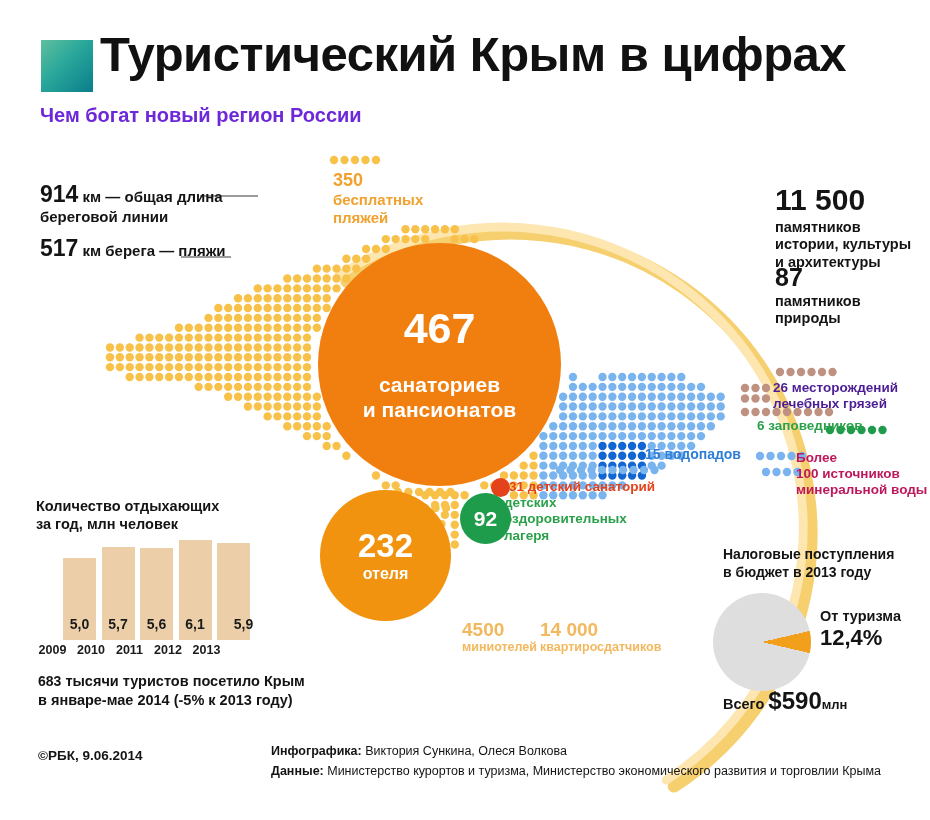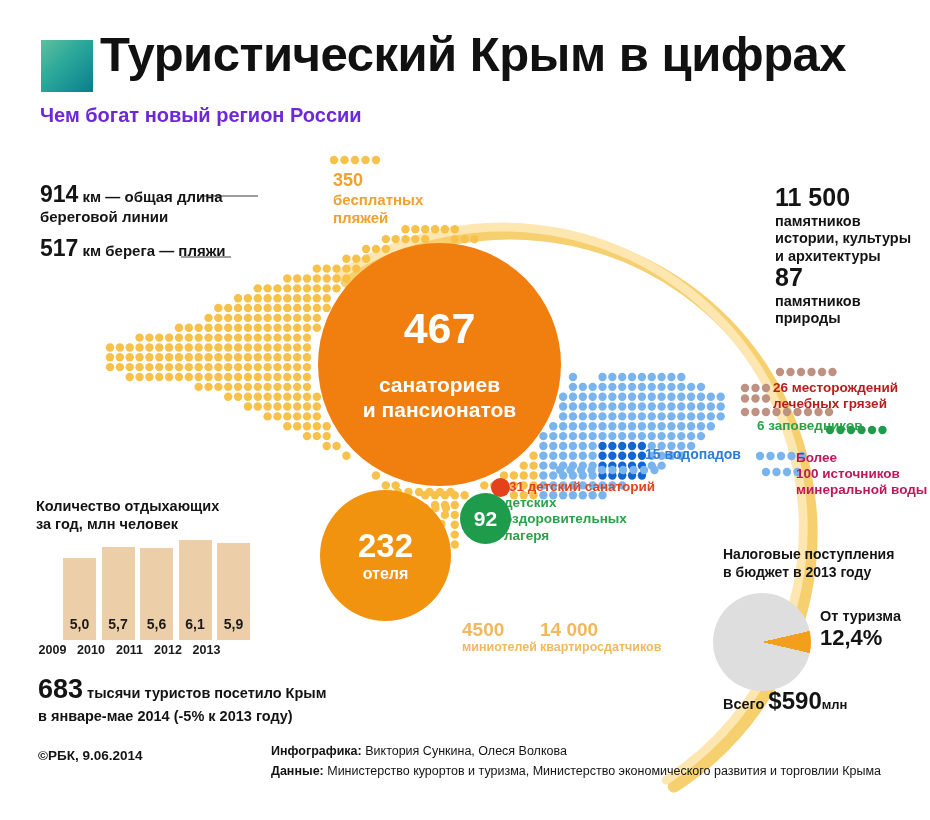--- a/index.html
+++ b/index.html
@@ -34,21 +34,21 @@
   
   #c11500{left:775px;top:182px;width:150px;}
   #c11500 .big{font-size:25px;}
   #c87{left:775px;top:262px;width:150px;}
   #c87 .big{font-size:25px;}
   .rtxt{font-size:14.5px;font-weight:bold;line-height:1.22;color:#141414;}
 
   
   #lbl350{left:333px;top:170px;color:#f0a12e;font-size:15px;font-weight:bold;line-height:1.18;}
   #lbl350 .big{font-size:18px;}
-  #lblMud{left:773px;top:380px;color:#b91c1c;font-size:13.5px;font-weight:bold;line-height:1.2;}
+  #lblMud{left:773px;top:380px;color:#4c1d95;font-size:13.5px;font-weight:bold;line-height:1.2;}
   #lblZap{left:757px;top:418px;color:#2aa14a;font-size:13.5px;font-weight:bold;}
   #lblMin{left:796px;top:434px;color:#be185d;font-size:13.5px;font-weight:bold;line-height:1.2;margin-top:16px;}
   #lblWf{left:645px;top:446px;color:#2e7ed6;font-size:14px;font-weight:bold;}
   #lblKid{left:509px;top:479px;color:#e3421b;font-size:13.5px;font-weight:bold;}
   #lblCamp{left:504px;top:495px;color:#2aa14a;font-size:13.5px;font-weight:bold;line-height:1.22;}
   #lblMini{left:462px;top:620px;color:#f3b85e;font-size:19px;font-weight:bold;line-height:1.1;}
   #lblMini .sub{font-size:12.5px;}
   #lblKvart{left:540px;top:620px;color:#f3b85e;font-size:19px;font-weight:bold;line-height:1.1;}
   #lblKvart .sub{font-size:12.5px;}
 
@@ -68,21 +68,21 @@
   
   #chartTitle{left:36px;top:497px;font-size:14.5px;font-weight:bold;line-height:1.25;color:#141414;}
   #bars{left:36px;top:530px;width:200px;height:110px;margin-left:27px;}
   .bar{position:absolute;bottom:0;width:33px;background:#eccfa8;}
   .barval{position:absolute;bottom:8px;width:33px;text-align:center;
     font-size:14px;font-weight:bold;color:#1a1a1a;}
   .baryr{position:absolute;top:643px;width:37px;text-align:center;
     font-size:12.5px;font-weight:bold;color:#1a1a1a;}
 
   #c683{left:38px;top:672px;width:290px;font-size:14.5px;font-weight:bold;line-height:1.3;color:#141414;}
-  #c683 .big{font-size:27px;}
+  #c683 .big{font-size:14px;}
 
   
   #taxTitle{left:723px;top:546px;font-size:14px;font-weight:bold;line-height:1.25;color:#141414;}
   #pie{left:713px;top:593px;width:98px;height:98px;border-radius:50%;
     background:conic-gradient(from 77deg,#f2a01c 0deg 26deg,#dedede 26deg 360deg);}
   #pieLbl{left:820px;top:608px;font-size:14.5px;font-weight:bold;line-height:1.2;color:#141414;}
   #pieLbl .pct{font-size:22px;}
   #total{left:723px;top:687px;font-size:14.5px;font-weight:bold;color:#141414;}
   #total .amt{font-size:24px;}
   #total .un{font-size:13px;}
@@ -631,21 +631,21 @@
 
   <div class="abs callout" id="c914">
     <span class="big">914</span><span> км — общая длина</span><br>
     <span>береговой линии</span>
   </div>
   <div class="abs callout" id="c517">
     <span class="big">517</span><span> км берега — пляжи</span>
   </div>
 
   <div class="abs rtxt" id="c11500">
-    <div class="big" style="font-size:25px">11 500</div>
+    <div class="big" style="font-size:30px">11 500</div>
     <div>памятников</div>
     <div>истории, культуры</div>
     <div>и архитектуры</div>
   </div>
   <div class="abs rtxt" id="c87">
     <div class="big" style="font-size:25px">87</div>
     <div>памятников</div>
     <div>природы</div>
   </div>
 
@@ -710,21 +710,21 @@
   <div class="abs" id="bars">
       <div class="bar" style="left: 0px; height: 81.8182px; background: rgb(236, 207, 168);"></div>
       <div class="barval" style="left: 0px;">5,0</div>
       <div class="bar" style="left: 38.5px; height: 93.2727px; background: rgb(236, 207, 168);"></div>
       <div class="barval" style="left: 38.5px;">5,7</div>
       <div class="bar" style="left: 77px; height: 91.6364px; background: rgb(236, 207, 168);"></div>
       <div class="barval" style="left: 77px;">5,6</div>
       <div class="bar" style="left: 115.5px; height: 99.8182px; background: rgb(236, 207, 168);"></div>
       <div class="barval" style="left: 115.5px;">6,1</div>
       <div class="bar" style="left: 154px; height: 96.5455px; background: rgb(236, 207, 168);"></div>
-      <div class="barval" style="left: 154px;">5,9</div>
+      <div class="barval" style="left: 164px;">5,9</div>
     </div>
 
   <div class="abs" id="c683">
     <span class="big">683</span><span> тысячи туристов посетило Крым</span><br>
     <span>в январе-мае 2014 (-5% к 2013 году)</span>
   </div>
 
   <div class="abs" id="taxTitle">
     <div>Налоговые поступления</div>
     <div>в бюджет в 2013 году</div>

